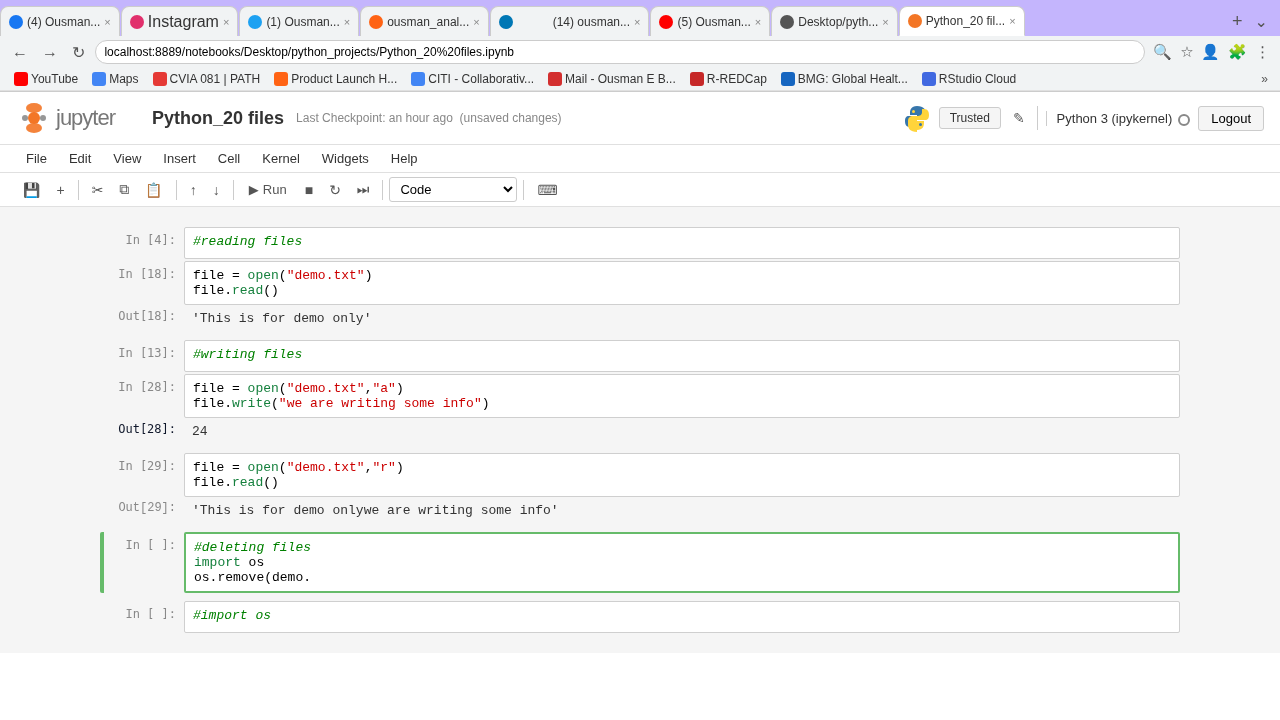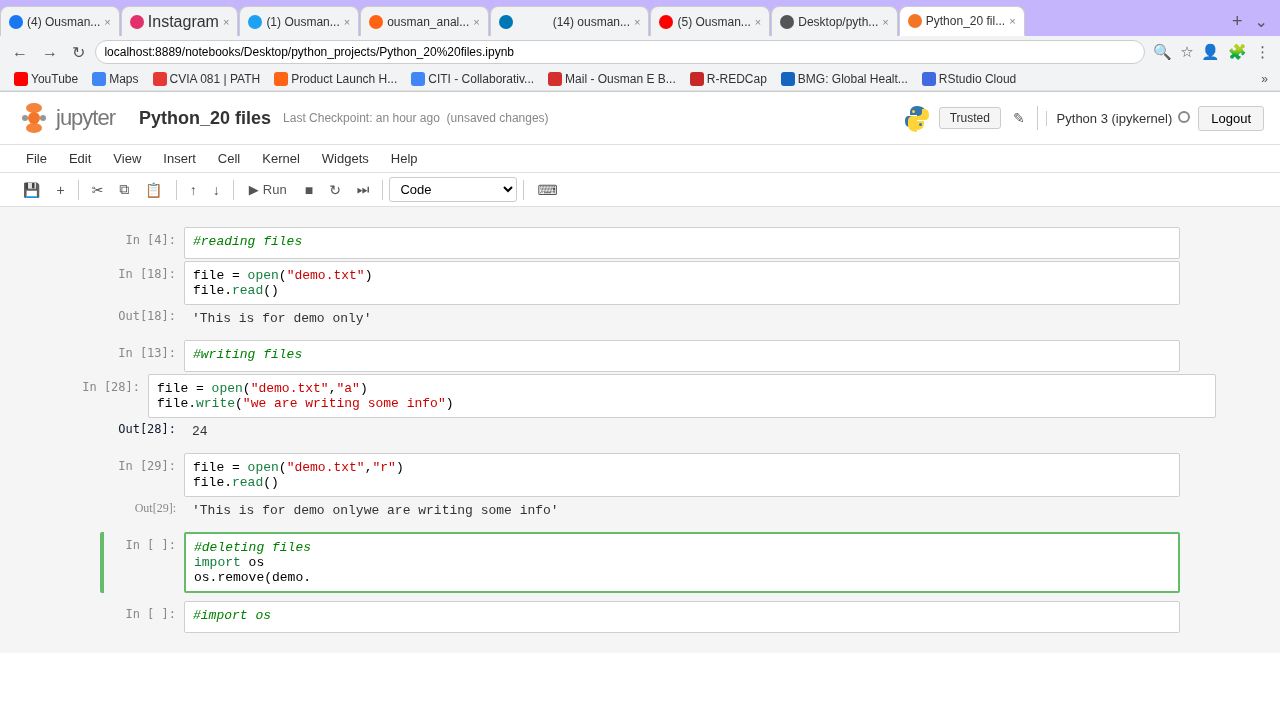--- a/index.html
+++ b/index.html
@@ -26,29 +26,29 @@
     .bookmarks-bar { display: flex; align-items: center; padding: 2px 8px; background: #f1f3f4; border-bottom: 1px solid #e0e0e0; gap: 2px; overflow: hidden; }
     .bookmark-item { display: flex; align-items: center; padding: 2px 6px; font-size: 12px; color: #333; cursor: pointer; white-space: nowrap; border-radius: 4px; }
     .bookmark-favicon { width: 14px; height: 14px; margin-right: 3px; display: inline-block; }
     .bookmarks-more { font-size: 12px; color: #555; cursor: pointer; padding: 2px 4px; margin-left: auto; }
 
     
     .jupyter-container { background: #fff; min-height: 600px; }
 
     
     .jupyter-top { display: flex; align-items: center; padding: 8px 16px; border-bottom: 1px solid #e0e0e0; }
-    .jupyter-logo { display: flex; align-items: center; gap: 4px; margin-right: 16px; }
+    .jupyter-logo { display: flex; align-items: center; gap: 4px; margin-right: 29px; }
     .jupyter-logo-icon { width: 36px; height: 36px; }
     .jupyter-wordmark { font-size: 22px; color: #777; font-weight: 300; letter-spacing: -1px; }
     .jupyter-filename { font-size: 18px; font-weight: bold; color: #333; margin-left: 8px; }
     .jupyter-checkpoint { font-size: 12px; color: #888; margin-left: 12px; }
     .jupyter-top-right { margin-left: auto; display: flex; align-items: center; gap: 8px; }
     .trusted-btn { padding: 3px 10px; border: 1px solid #ccc; border-radius: 3px; background: #f5f5f5; font-size: 12px; cursor: pointer; color: #333; }
     .edit-icon-btn { background: none; border: none; cursor: pointer; color: #555; font-size: 14px; padding: 2px 4px; }
-    .kernel-info { display: flex; align-items: flex-start; gap: 6px; font-size: 13px; color: #333; border-left: 1px solid #ccc; padding-left: 10px; }
+    .kernel-info { display: flex; align-items: flex-end; gap: 6px; font-size: 13px; color: #333; border-left: 1px solid #ccc; padding-left: 10px; }
     .kernel-circle { width: 12px; height: 12px; border-radius: 50%; border: 2px solid #888; display: inline-block; }
     .python-logo { width: 28px; height: 28px; }
     .logout-btn { padding: 4px 12px; border: 1px solid #ccc; border-radius: 3px; background: #f5f5f5; cursor: pointer; font-size: 13px; }
 
     
     .menu-bar { display: flex; align-items: center; padding: 2px 16px; border-bottom: 1px solid #e0e0e0; gap: 2px; }
     .menu-item { padding: 4px 10px; font-size: 13px; color: #333; cursor: pointer; border-radius: 3px; }
 
     
     .toolbar { display: flex; align-items: center; padding: 4px 16px; border-bottom: 1px solid #e0e0e0; gap: 2px; }
@@ -274,21 +274,21 @@
         </div>
         <div style="height: 8px;"></div>
         <div style="display: flex; align-items: stretch; padding: 0px 100px;">
           <div style="width: 4px; flex-shrink: 0;"></div>
           <div class="cell-label" style="font-size: 12px; color: rgb(136, 136, 136); min-width: 80px; text-align: right; padding-right: 8px; padding-top: 6px; font-family: monospace; flex-shrink: 0;">In [13]:</div>
           <div style="flex: 1 1 0%; background: rgb(255, 255, 255); border: 1px solid rgb(207, 207, 207); border-radius: 2px; min-height: 32px;">
             <div style="padding: 6px 8px; font-family: &quot;Courier New&quot;, monospace; font-size: 13px; white-space: pre;"><span class="comment-green" style="color:#008000;font-style:italic;">#writing files</span></div>
           </div>
         </div>
         <div style="height: 2px;"></div>
-        <div style="display: flex; align-items: stretch; padding: 0px 64px;">
+        <div style="display: flex; align-items: stretch; padding: 0px 100px;">
           <div style="width: 4px; flex-shrink: 0;"></div>
           <div class="cell-label" style="font-size: 12px; color: rgb(136, 136, 136); min-width: 80px; text-align: right; padding-right: 8px; padding-top: 6px; font-family: monospace; flex-shrink: 0;">In [28]:</div>
           <div style="flex: 1 1 0%; background: rgb(255, 255, 255); border: 1px solid rgb(207, 207, 207); border-radius: 2px; min-height: 32px;">
             <div style="padding: 6px 8px; font-family: &quot;Courier New&quot;, monospace; font-size: 13px; white-space: pre;"><div><span>file = </span><span class="kw-blue">open</span><span>(</span><span class="str-red">"demo.txt"</span><span>,</span><span class="str-red">"a"</span><span>)</span></div><div><span>file.</span><span class="kw-blue">write</span><span>(</span><span class="str-red">"we are writing some info"</span><span>)</span></div></div>
           </div>
         </div>
         <div style="display: flex; align-items: flex-start; padding: 2px 100px;">
           <div style="width: 4px; flex-shrink: 0;"></div>
           <div style="font-size: 12px; color: #0f172a; min-width: 80px; text-align: right; padding-right: 8px; padding-top: 2px; font-family: monospace; flex-shrink: 0;">Out[28]:</div>
           <div style="flex: 1 1 0%; padding: 4px 8px; font-family: &quot;Courier New&quot;, monospace; font-size: 13px; color: rgb(51, 51, 51);">24</div>
@@ -296,21 +296,21 @@
         <div style="height: 8px;"></div>
         <div style="display: flex; align-items: stretch; padding: 0px 100px;">
           <div style="width: 4px; flex-shrink: 0;"></div>
           <div class="cell-label" style="font-size: 12px; color: rgb(136, 136, 136); min-width: 80px; text-align: right; padding-right: 8px; padding-top: 6px; font-family: monospace; flex-shrink: 0;">In [29]:</div>
           <div style="flex: 1 1 0%; background: rgb(255, 255, 255); border: 1px solid rgb(207, 207, 207); border-radius: 2px; min-height: 32px;">
             <div style="padding: 6px 8px; font-family: &quot;Courier New&quot;, monospace; font-size: 13px; white-space: pre;"><div><span>file = </span><span class="kw-blue">open</span><span>(</span><span class="str-red">"demo.txt"</span><span>,</span><span class="str-red">"r"</span><span>)</span></div><div><span>file.</span><span class="kw-blue">read</span><span>()</span></div></div>
           </div>
         </div>
         <div style="display: flex; align-items: flex-start; padding: 2px 100px;">
           <div style="width: 4px; flex-shrink: 0;"></div>
-          <div style="font-size: 12px; color: rgb(136, 136, 136); min-width: 80px; text-align: right; padding-right: 8px; padding-top: 2px; font-family: Liberation Serif, serif; flex-shrink: 0;">Out[29]:</div>
+          <div style="font-size: 12px; color: rgb(136, 136, 136); min-width: 80px; text-align: right; padding-right: 8px; padding-top: 2px; font-family: Liberation Mono, monospace; flex-shrink: 0;">Out[29]:</div>
           <div style="flex: 1 1 0%; padding: 4px 8px; font-family: &quot;Courier New&quot;, monospace; font-size: 13px; color: rgb(51, 51, 51);">'This is for demo onlywe are writing some info'</div>
         </div>
         <div style="height: 8px;"></div>
         <div style="display: flex; align-items: stretch; padding: 0px 100px;">
           <div style="width: 4px; background: rgb(102, 187, 106); border-radius: 2px 0px 0px 2px; flex-shrink: 0;"></div>
           <div class="cell-label" style="font-size: 12px; color: rgb(136, 136, 136); min-width: 80px; text-align: right; padding-right: 8px; padding-top: 6px; font-family: monospace; flex-shrink: 0;">In [ ]:</div>
           <div style="flex: 1 1 0%; background: rgb(255, 255, 255); border: 2px solid rgb(102, 187, 106); border-radius: 2px; min-height: 32px;">
             <div style="padding: 6px 8px; font-family: &quot;Courier New&quot;, monospace; font-size: 13px; white-space: pre;"><div><span style="color:#008000;font-style:italic;">#deleting files</span></div><div><span class="kw-blue">import</span><span> os</span></div><div><span>os.remove(demo.</span></div></div>
           </div>
         </div>

